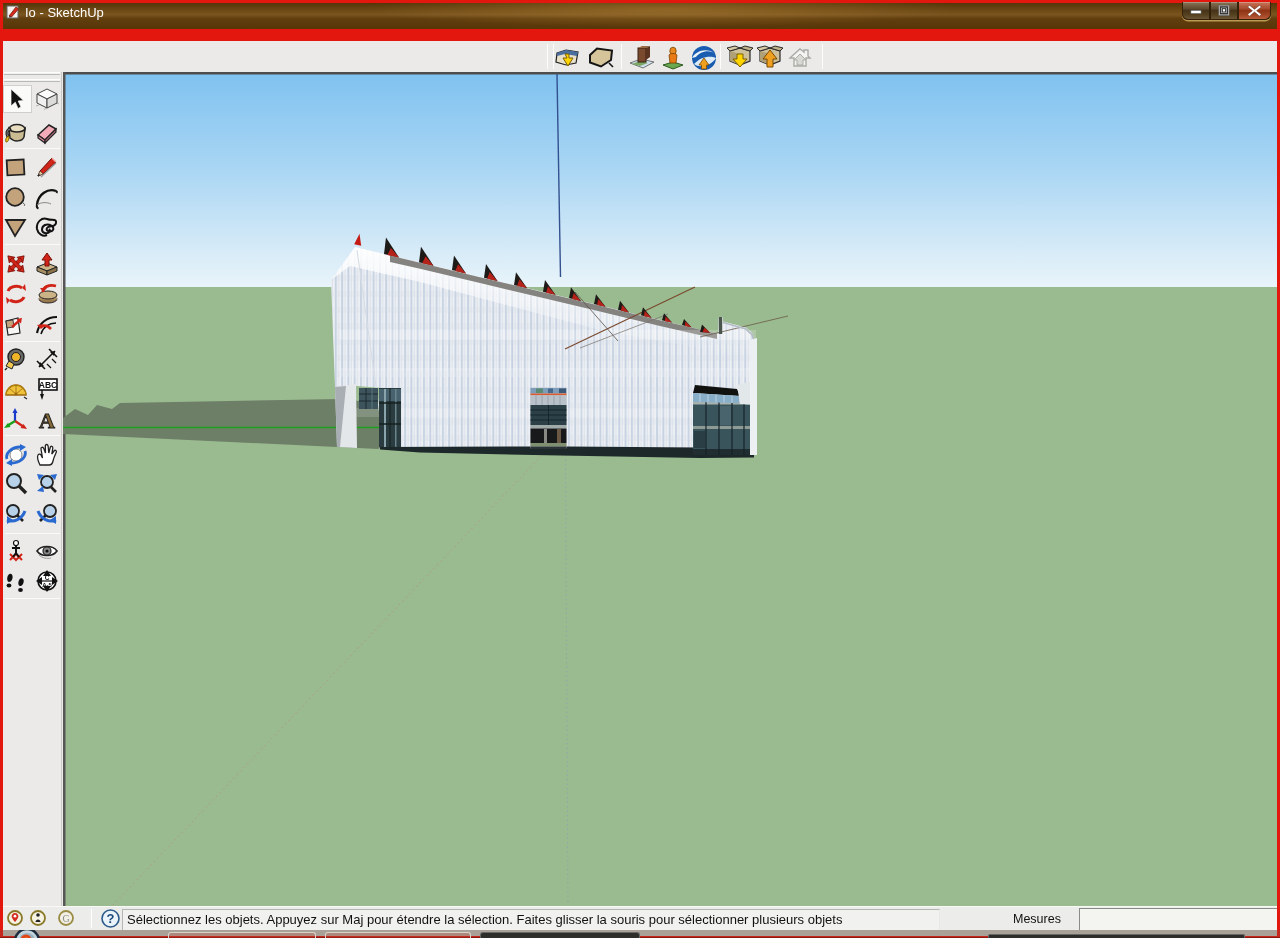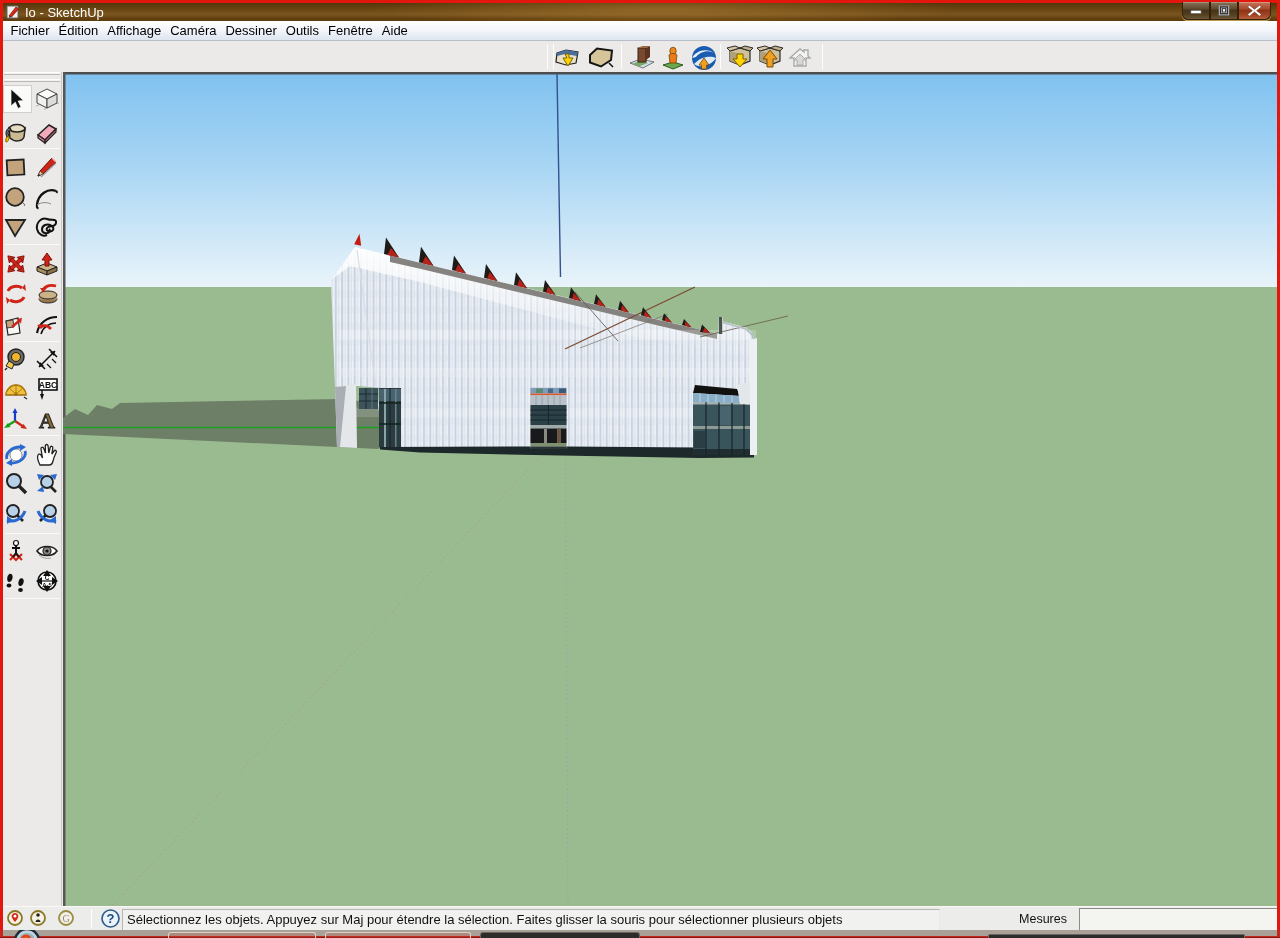--- a/index.html
+++ b/index.html
@@ -35,21 +35,21 @@
 
 #main { left:3px; top:72px; width:1274px; height:834px; background:#ebeae8; }
 #lefttools { left:0; top:0; width:59px; height:834px; background:#ebeae8; border-right:1px solid #c9c8c4;padding-left:44px; }
 .licon { position:absolute; width:24px; height:24px; }
 .lsep { position:absolute; left:2px; width:55px; height:1px; background:#c2c1bd; border-bottom:1px solid #fafaf8; }
 .grip { position:absolute; left:1px; width:56px; height:3px; background:#f2f2f0; border-top:1px solid #fdfdfb; border-bottom:1px solid #b9b9b5; }
 #selcell { left:0px; top:13px; width:29px; height:28px; background:#fafaf8; border:1px solid #d0cfcb; }
 
 #statusbar { left:3px; top:906px; width:1274px; height:24px; background:#ececea; border-top:1px solid #f8f8f6; font-size:12.5px; color:#111; }
 #stext { left:119px; top:2px; width:818px; height:36px; background:#f1f1ef; border:1px solid #b5b5b1; border-right-color:#e8e8e6; border-bottom-color:#e8e8e6; line-height:19px; padding-left:4px; white-space:nowrap; overflow:hidden; font-size:13px;}
-#mesures { left:1010px; top:3px; width:60px; text-align:center; line-height:19px; }
+#mesures { left:1010px; top:3px; width:60px; text-align:left; line-height:19px; }
 #mbox { left:1076px; top:1px; width:198px; height:22px; background:#f4f4f1; border-left:1px solid #8a8a86; border-top:1px solid #8a8a86; }
 
 #bottom { left:0; top:930px; width:1280px; height:8px; background:#c5271c; box-shadow:inset 0 -1px 0 #8c1812; }
 #graystrip { left:3px; top:0px; width:1274px; height:5.5px; background:#a9a197; }
 .tbtn { position:absolute; top:1.5px; height:7px; border:1px solid #d8d4cc; border-bottom:none; border-radius:3px 3px 0 0; background:rgba(190,60,48,0.25);}
 .tbtn.dark { background:#2e2c28; border-color:#666; }
 </style>
 </head>
 <body>
 <div id="root">
@@ -75,30 +75,20 @@
           </svg>
         </div>
       <div class="wbtn close">
           <svg class="glyph" viewBox="0 0 34 18">
             <path d="M11.5 3.5 L17 8 L22.5 3.5 L24.5 5.5 L19.3 9.5 L24.5 13.5 L22.5 15.5 L17 11 L11.5 15.5 L9.5 13.5 L14.7 9.5 L9.5 5.5 Z" fill="#fff" stroke="#4a1808" stroke-width="0.5"></path>
           </svg>
         </div>
     </div>
   </div>
 
-  <div id="menubar" class="abs">
-      <span>Fichier</span>
-      <span>Édition</span>
-      <span>Affichage</span>
-      <span>Caméra</span>
-      <span>Dessiner</span>
-      <span>Outils</span>
-      <span>Fenêtre</span>
-      <span>Aide</span>
-    </div>
 
   <div id="toolbar" class="abs">
     <div class="tsep" style="left:544px"></div>
     <div class="tsep" style="left:550px"></div>
     <div class="tsep" style="left:618px"></div>
     <div class="tsep" style="left:717px"></div>
     <div class="tsep" style="left:819px"></div>
     <svg class="ticon" style="left:551px" viewBox="0 0 28 26">
         <path d="M3 8 L12 5 L24 7 L22 18 L12 20 L2 17 Z" fill="#e8e0c8" stroke="#222" stroke-width="1.2"></path>
         <path d="M3 8 L12 5 L24 7 L23 11 L11 9 L3 11 Z" fill="#4a6e9e"></path>

